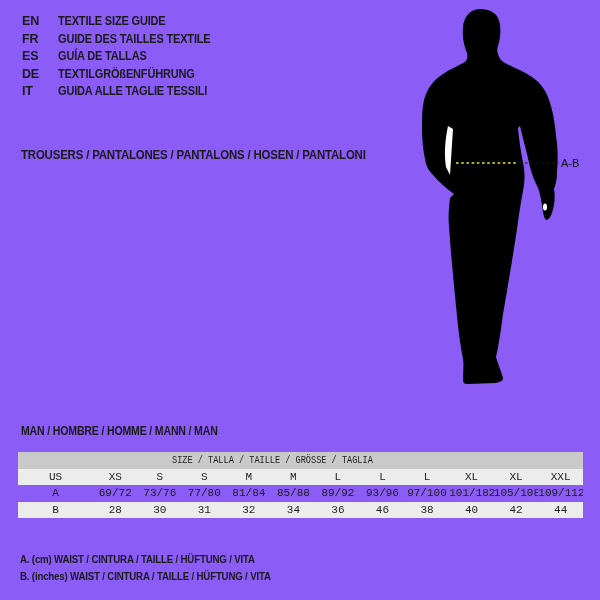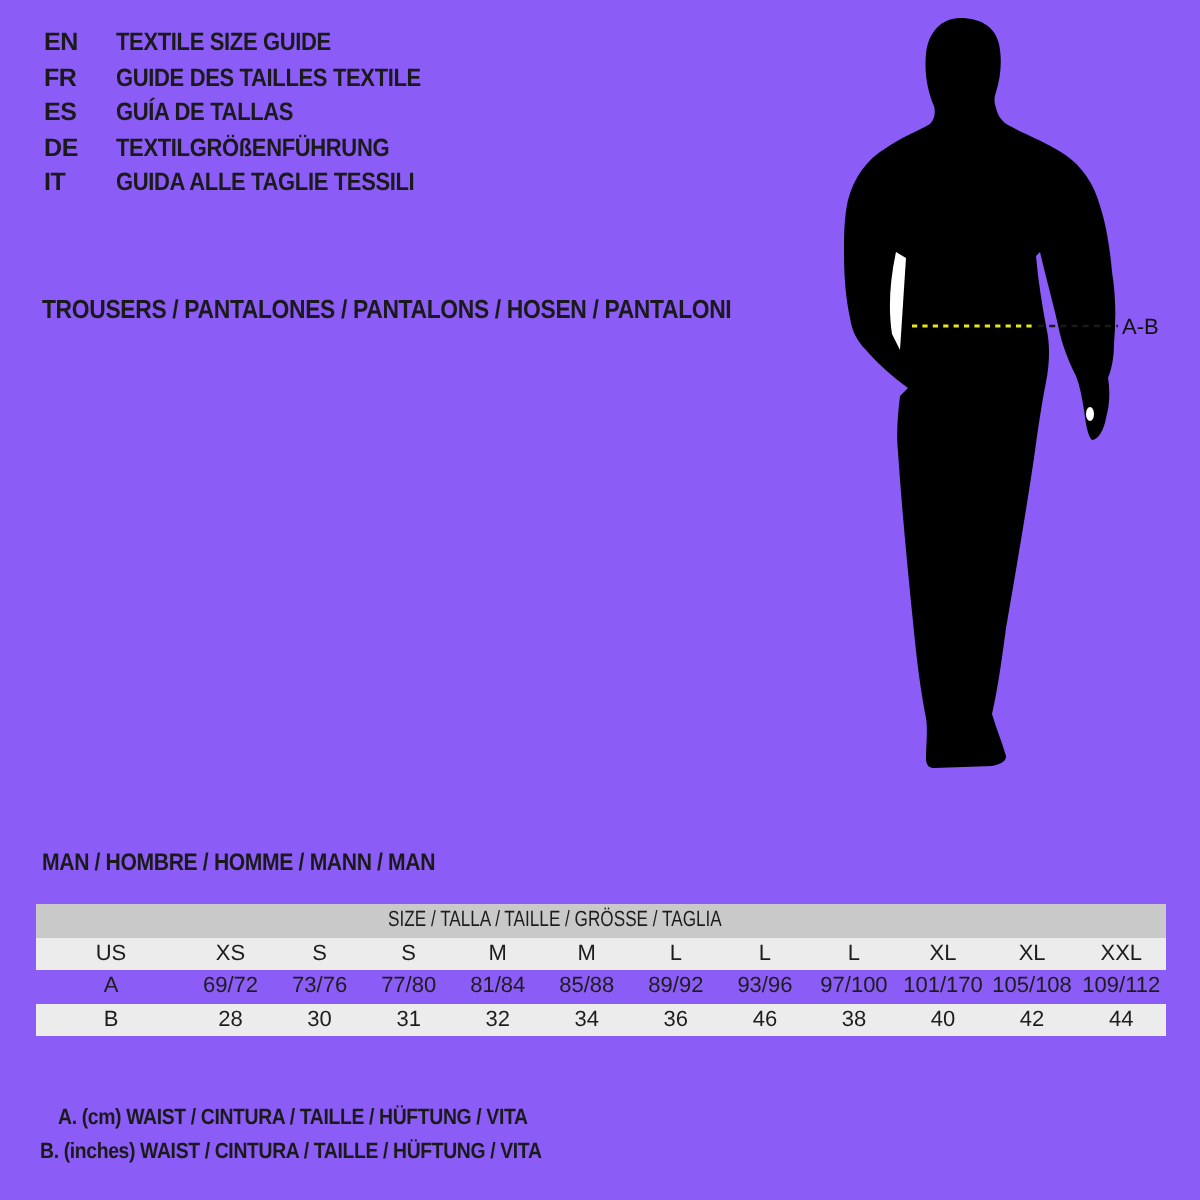--- a/index.html
+++ b/index.html
@@ -18,31 +18,31 @@
 
   .category{position:absolute;left:21px;top:107px;font-size:13px;font-weight:bold;letter-spacing:-.2px;margin-top:40px;}
 
   .figure-wrap{position:absolute;left:390px;top:0;width:210px;height:400px;}
   .figure-wrap svg{display:block;width:210px;height:400px;}
 
   .gender{position:absolute;left:21px;top:424px;font-size:12px;font-weight:bold;letter-spacing:-.2px;}
 
   table.size{
     position:absolute;left:18px;top:452px;width:565px;
-    border-collapse:collapse;table-layout:fixed;font-size:11px;
+    border-collapse:collapse;table-layout:fixed;font-size:11px;font-family:Liberation Mono, monospace;
   }
   table.size td{padding:0;text-align:center;height:16.5px;color:#1d1d1d;overflow:hidden;}
   td.thead{
     background:var(--c-table-header-bg,#c9c9c9);text-align:left;height:17px;
     padding-left:4px;color:#333;
   }
   tr.alt td{background:var(--c-table-alt-row-bg,#ececec);margin-top:28px;}
   td.rowlabel{text-align:left;padding-left:4px;}
 
-  .footnotes{position:absolute;left:20px;top:551px;font-size:11px;font-weight:bold;line-height:17px;letter-spacing:-.2px;text-align:center;}
+  .footnotes{position:absolute;left:20px;top:551px;font-size:11px;font-weight:bold;line-height:17px;letter-spacing:-.2px;}
   .footnote-line{height:17px;}
 </style>
 </head>
 <body>
 
 <div class="stage">
 
   <div class="lang-block">
       <div class="lang-row"><span class="lang-code">EN</span><span class="lang-label cond">TEXTILE SIZE GUIDE</span></div>
       <div class="lang-row"><span class="lang-code">FR</span><span class="lang-label cond">GUIDE DES TAILLES TEXTILE</span></div>
@@ -137,21 +137,21 @@
         <tr>
           <td class="rowlabel">A</td>
           <td>69/72</td>
           <td>73/76</td>
           <td>77/80</td>
           <td>81/84</td>
           <td>85/88</td>
           <td>89/92</td>
           <td>93/96</td>
           <td>97/100</td>
-          <td>101/170</td>
+          <td>101/182</td>
           <td>105/108</td>
           <td>109/112</td>
         </tr>
         <tr class="alt">
           <td class="rowlabel">B</td>
           <td>28</td>
           <td>30</td>
           <td>31</td>
           <td>32</td>
           <td>34</td>

